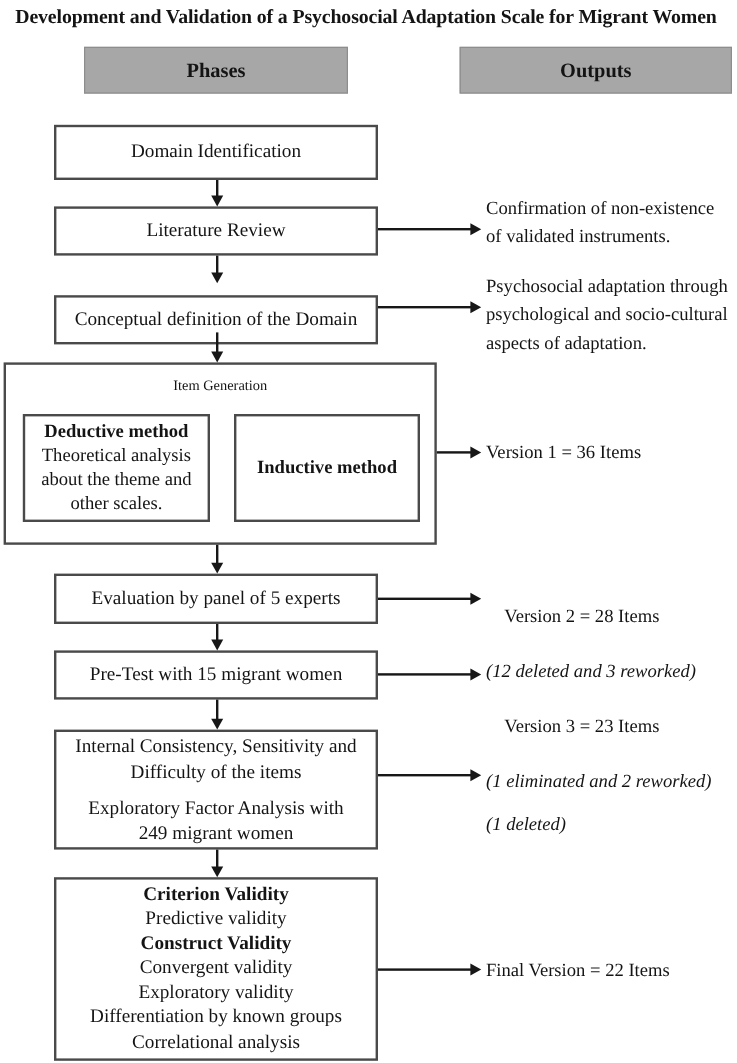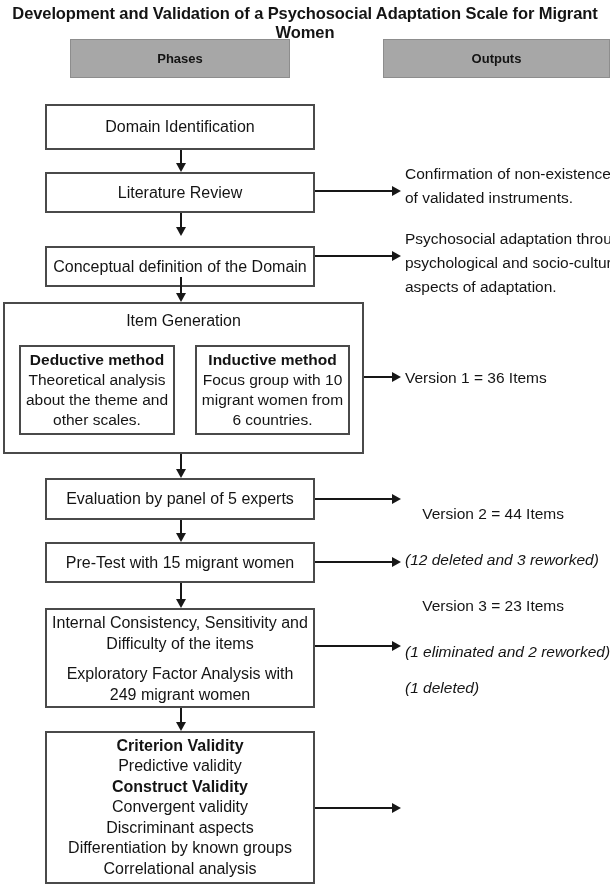--- a/index.html
+++ b/index.html
@@ -1,49 +1,49 @@
 <!DOCTYPE html>
 <html style="--header-bg: #a7a7a7; --header-border: #8d8d8d; --box-border: #4a4a4a; --arrow: #171717; --text: #141414;"><head>
 <meta charset="utf-8">
 <style>
   html,body{margin:0;padding:0;background:#ffffff;}
   .canvas{
     position:relative;width:610px;height:886px;background:#fff;
-    font-family:Liberation Sans, sans-serif;color:var(--text,#141414);
+    font-family:Liberation Serif, serif;color:var(--text,#141414);
     overflow:hidden;
   }
   .title{
     position:absolute;top:4px;left:0;right:0;text-align:center;
     font-weight:bold;font-size:16.5px;letter-spacing:-0.1px;
   }
   .hdr{
     position:absolute;height:39px;background:var(--header-bg,#a7a7a7);
     border:1px solid var(--header-border,#8d8d8d);
     display:flex;align-items:center;justify-content:center;
-    font-weight:bold;font-size:13px;box-sizing:border-box;
+    font-weight:bold;font-size:17px;box-sizing:border-box;
   }
   .hdr.phases{left:70px;top:39px;width:220px;}
   .hdr.outputs{left:383px;top:39px;width:227px;}
   .box{
     position:absolute;background:#fff;border:2px solid var(--box-border,#4a4a4a);
     box-sizing:border-box;display:flex;align-items:center;justify-content:center;
     text-align:center;font-size:16px;line-height:20px;
   }
   .b1{left:45px;top:104px;width:270px;height:46px;}
   .b2{left:45px;top:172px;width:270px;height:41px;}
   .b3{left:45px;top:236px;width:270px;height:41px;margin-top:10px;}
   .b5{left:45px;top:478px;width:270px;height:42px;}
   .b6{left:45px;top:542px;width:270px;height:41px;}
   .b7{left:45px;top:608px;width:270px;height:100px;flex-direction:column;}
   .b7 .para{white-space:pre-line;line-height:21px;}
   .b7 .para + .para{margin-top:9px;}
   .b8{left:45px;top:731px;width:270px;height:153px;flex-direction:column;line-height:20.5px;font-size:16px;align-items:center;}
   .b8 .vline:nth-child(1),.b8 .vline:nth-child(3){font-weight:bold;}
   .outer{left:3px;top:302px;width:361px;height:152px;display:block;}
-  .ig-title{margin-top:7px;text-align:center;font-size:16px;}
+  .ig-title{margin-top:7px;text-align:center;font-size:12px;}
   .inner{
     position:absolute;border:2px solid var(--box-border,#4a4a4a);
     font-size:15.5px;line-height:20px;flex-direction:column;padding:2px 4px;
   }
   .inner.left{left:14px;top:41px;width:156px;height:90px;}
   .inner.right{left:190px;top:41px;width:155px;height:90px;}
   .inner .ttl{font-weight:bold;}
   .inner .bdy{white-space:pre-line;}
   
   .v-arrow{position:absolute;width:14px;}
@@ -106,23 +106,20 @@
   <div class="box outer">
     <div class="ig-title">Item Generation</div>
     <div class="box inner left">
       <div class="ttl">Deductive method</div>
       <div class="bdy">Theoretical analysis
 about the theme and
 other scales.</div>
     </div>
     <div class="box inner right">
       <div class="ttl">Inductive method</div>
-      <div class="bdy">Focus group with 10
-migrant women from
-6 countries.</div>
     </div>
   </div>
 
   <div class="box b5">
     <span>Evaluation by panel of 5 experts</span>
   </div>
 
   <div class="box b6">
     <span>Pre-Test with 15 migrant women</span>
   </div>
@@ -132,21 +129,21 @@
 Difficulty of the items</div>
     <div class="para">Exploratory Factor Analysis with
 249 migrant women</div>
   </div>
 
   <div class="box b8">
     <div class="vline">Criterion Validity</div>
     <div class="vline">Predictive validity</div>
     <div class="vline">Construct Validity</div>
     <div class="vline">Convergent validity</div>
-    <div class="vline">Discriminant aspects</div>
+    <div class="vline">Exploratory validity</div>
     <div class="vline">Differentiation by known groups</div>
     <div class="vline">Correlational analysis</div>
   </div>
 
   <div class="v-arrow va1"></div>
   <div class="v-arrow va2"></div>
   <div class="v-arrow va3"></div>
   <div class="v-arrow va4"></div>
   <div class="v-arrow va5"></div>
   <div class="v-arrow va6"></div>
@@ -160,24 +157,25 @@
   <div class="h-arrow ha6"></div>
   <div class="h-arrow ha7"></div>
 
   <div class="out o1">Confirmation of non-existence
 of validated instruments.</div>
   <div class="out o2">Psychosocial adaptation through
 psychological and socio-cultural
 aspects of adaptation.</div>
   <div class="out o3">Version 1 = 36 Items</div>
   <div class="out o4">
-    <span class="main">Version 2 = 44 Items</span>
+    <span class="main">Version 2 = 28 Items</span>
     <span class="note">(12 deleted and 3 reworked)</span>
   </div>
   <div class="out o5">
     <span class="main">Version 3 = 23 Items</span>
     <span class="note">(1 eliminated and 2 reworked)</span>
   </div>
   <div class="out o6">
     <span class="note">(1 deleted)</span>
   </div>
+  <div class="out o7">Final Version = 22 Items</div>
 
 </div>
 
 </body></html>

